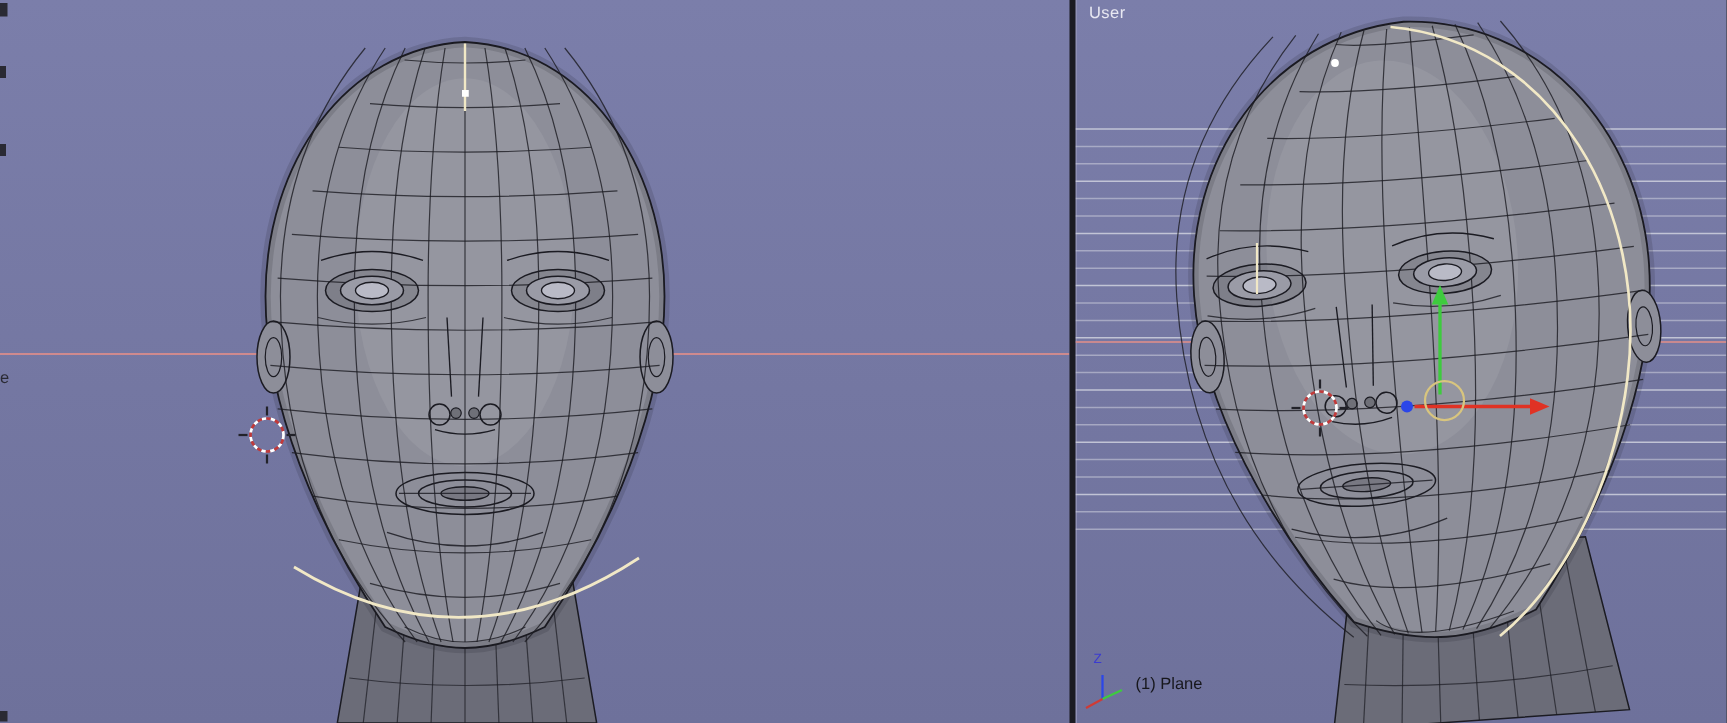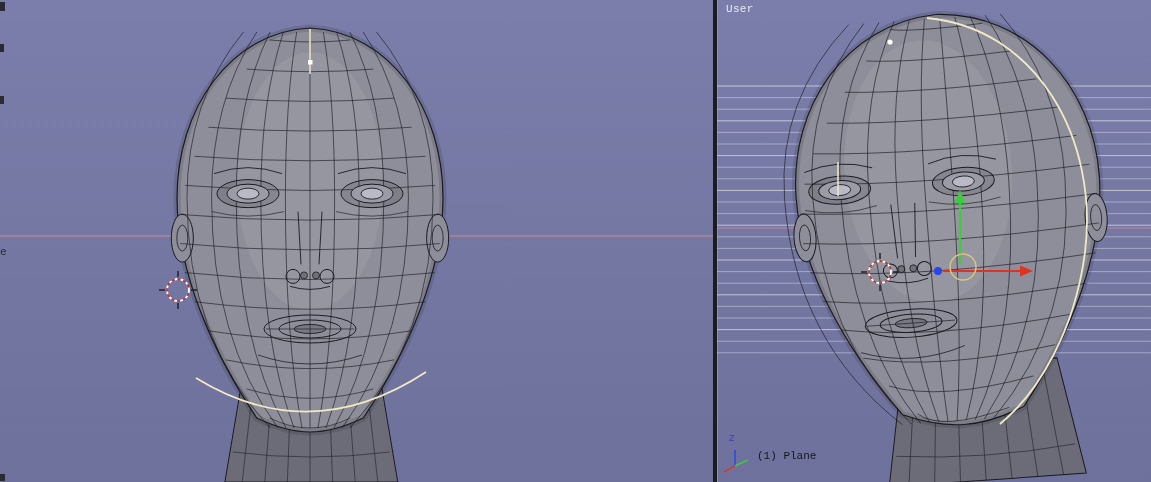--- a/index.html
+++ b/index.html
@@ -1,17 +1,17 @@
 <!DOCTYPE html>
 <html><head>
 <meta charset="utf-8">
 <style>
   html,body{margin:0;padding:0;background:#4a4a5a;}
   #stage{position:relative;width:1151px;height:482px;overflow:hidden;
-         font-family:Liberation Mono, monospace;
+         font-family:Liberation Sans, sans-serif;
          background:linear-gradient(to bottom,#7b7eaa,#6e719b);}
   .viewport{position:absolute;top:0;height:482px;}
   #vp-left{left:0;width:713px;}
   #vp-right{left:717px;width:434px;}
   .vp-svg{position:absolute;left:0;top:0;display:block;}
   #divider{position:absolute;left:713px;top:0;width:4px;height:482px;
            background:#1b1b22;border-right:1px solid #8f90b5;}
   .vp-label{position:absolute;left:9px;top:3px;color:#e8e8f2;font-size:11px;
             letter-spacing:0.3px;z-index:5;}
   .status-label{position:absolute;left:40px;top:450px;color:#17171c;font-size:11px;z-index:5;}

